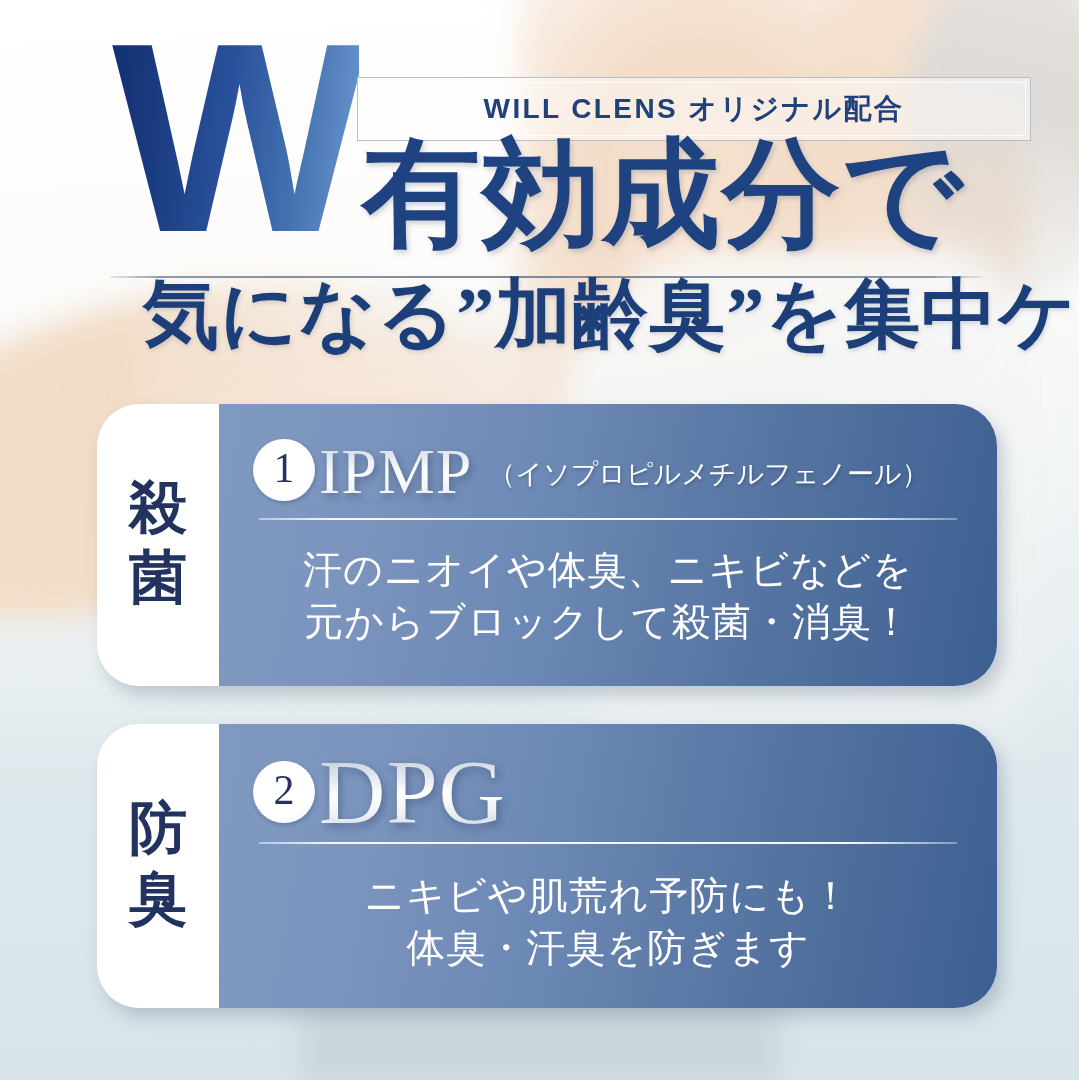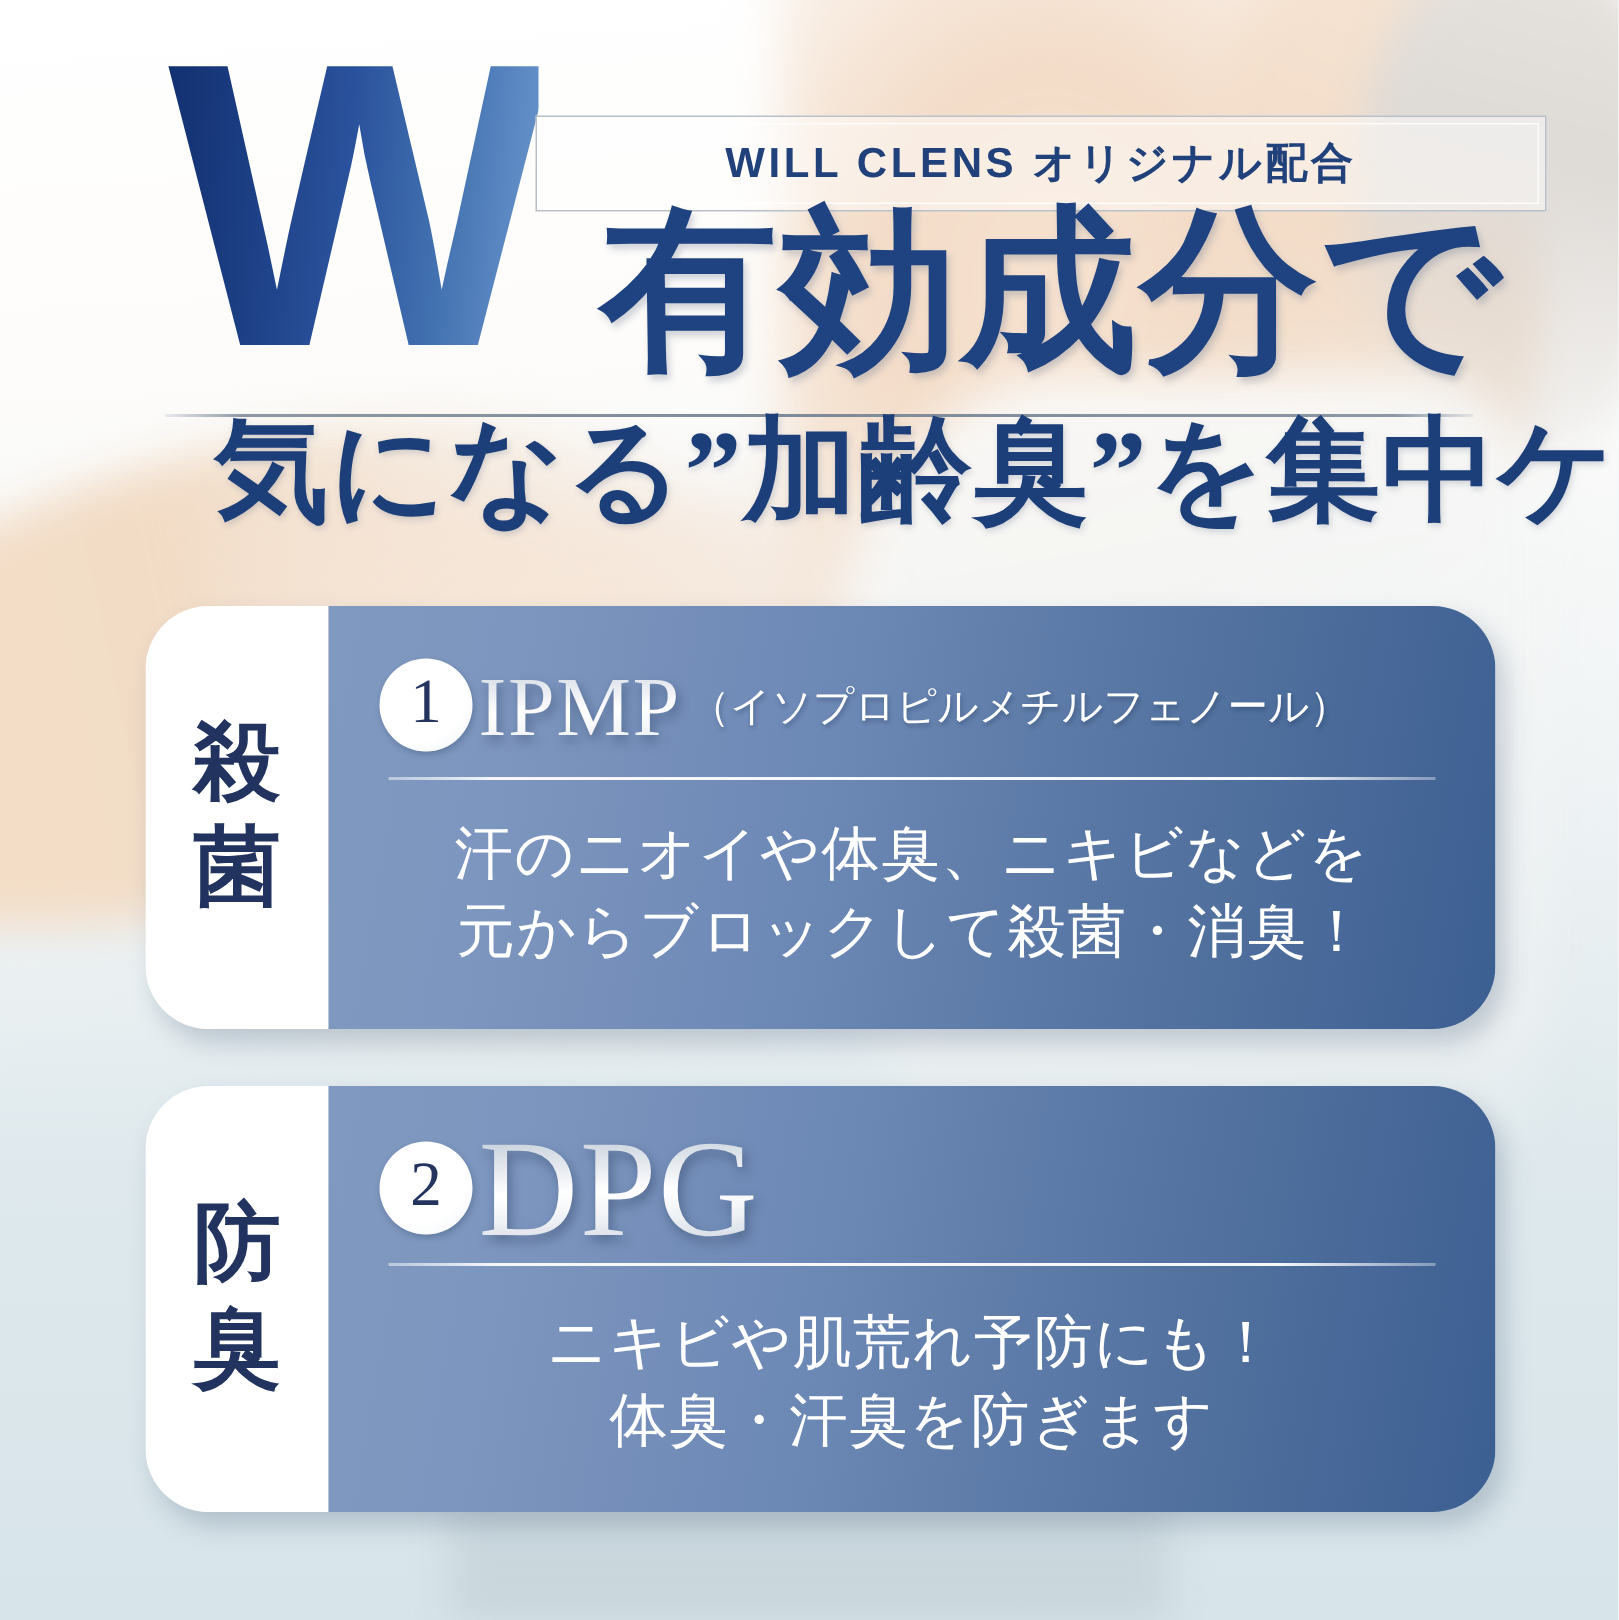--- a/index.html
+++ b/index.html
@@ -135,21 +135,20 @@
     position: absolute;
     left: 362px; top: 136px;
     font-family: "Liberation Serif", "DejaVu Serif", serif;
     font-weight: 700;
     font-size: 118px;
     line-height: 118px;
     letter-spacing: 2px;
     color: #1f4380;
     text-shadow: 2px 3px 5px rgba(120,130,150,0.35);
     white-space: nowrap;
-    margin-left: 38px;
   }
 
   .rule {
     position: absolute;
     left: 110px; top: 276px;
     width: 872px; height: 2px;
     background: linear-gradient(90deg, rgba(120,140,160,0.15) 0%, #8c98a6 6%, #7d8a99 50%, #8c98a6 94%, rgba(120,140,160,0.15) 100%);
   }
 
   .headline2 {
@@ -234,40 +233,40 @@
     line-height: 42px;
     font-weight: 400;
     color: #24345f;
     position: relative;
     top: -2px;
   }
 
   .abbr {
     font-family: "Liberation Serif", "DejaVu Serif", serif;
     font-weight: 400;
-    font-size: 56px;
+    font-size: 64px;
     line-height: 88px;
     letter-spacing: 1px;
     background: linear-gradient(178deg, #b7c1ce 0%, #cfd7e1 18%, #ffffff 52%, #eef1f5 72%, #c5cedb 100%);
     -webkit-background-clip: text;
     background-clip: text;
     color: transparent;
     -webkit-text-fill-color: transparent;
     filter: drop-shadow(2px 4px 4px rgba(30,48,78,0.40));
     position: relative;
     top: 8px;
   }
 
   .chem {
     font-size: 27px;
     line-height: 30px;
     color: #ffffff;
     letter-spacing: 0px;
     white-space: nowrap;
-    margin-left: 6px;
+    margin-left: 16px;
     position: relative;
     top: -2px;
     text-shadow: 1px 2px 3px rgba(25,45,75,0.35);
   }
 
   .card-rule {
     height: 2px;
     background: linear-gradient(90deg, rgba(255,255,255,0.45) 0%, rgba(255,255,255,0.92) 10%, rgba(255,255,255,0.95) 85%, rgba(255,255,255,0.35) 100%);
     margin: 6px 6px 0 6px;
   }

